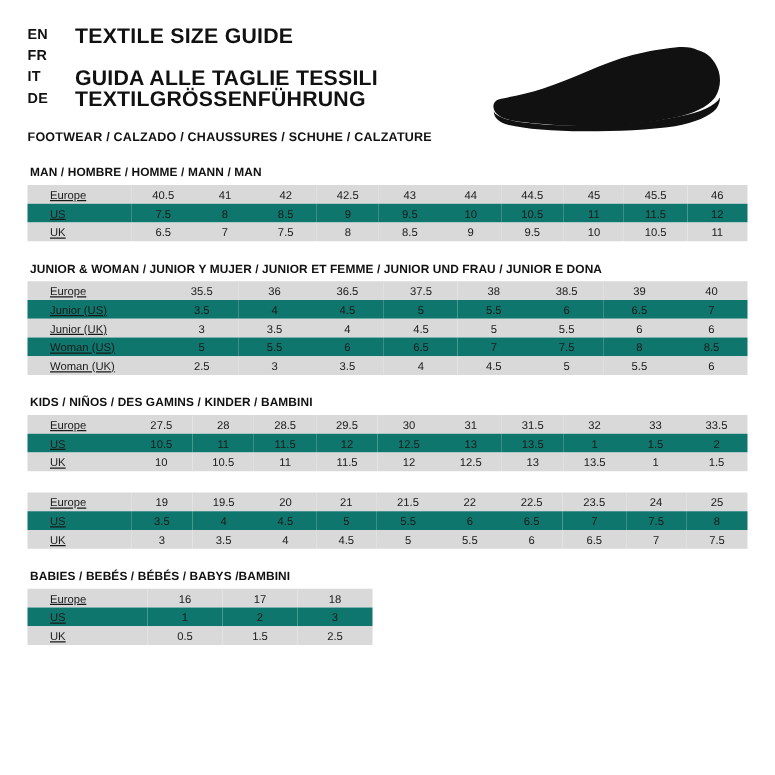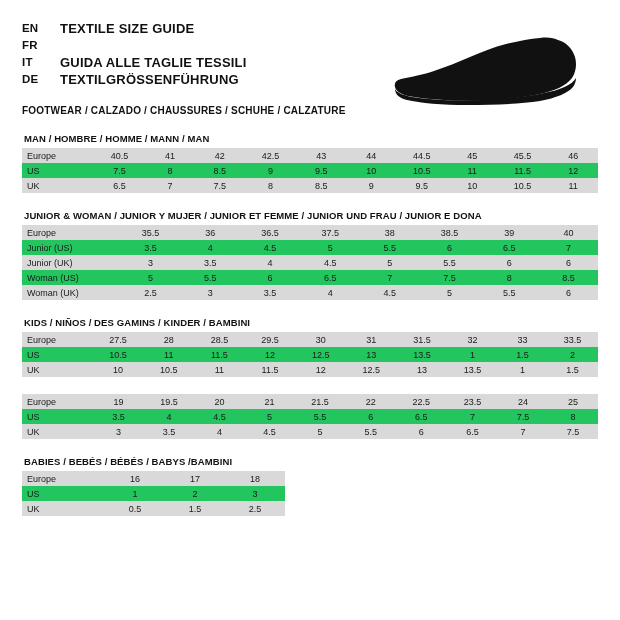--- a/index.html
+++ b/index.html
@@ -38,21 +38,21 @@
     height: 17px;
   }
   .lang-code {
     width: 38px;
     font-size: 11.5px;
     font-weight: bold;
     letter-spacing: 0.2px;
     color: #111;
   }
   .lang-title {
-    font-size: 13px;
+    font-size: 17px;
     font-weight: bold;
     letter-spacing: 0.2px;
     color: #111;
     white-space: nowrap;
   }
 
   .shoe-wrap {
     position: absolute;
     right: 18px;
     top: 12px;
@@ -89,27 +89,28 @@
   }
   table.size-table td {
     height: 15px;
     padding: 0 4px;
     text-align: center;
     white-space: nowrap;
     vertical-align: middle;
   }
   table.size-table td.rowlabel {
     text-align: left;
-    padding-left: 5px;
+    padding-left: 18px;
+    text-decoration: underline;
   }
   tr.shaded td {
     background: #d9d9d9;
   }
   tr.plain td {
-    background: #22c55e;
+    background: #0f766e;
   }
 
   
   .w-label { width: 74px; }
   .w-cell  { width: 52px; }
 
   .spacer-bottom { height: 14px; }
 </style>
 </head>
 <body>

